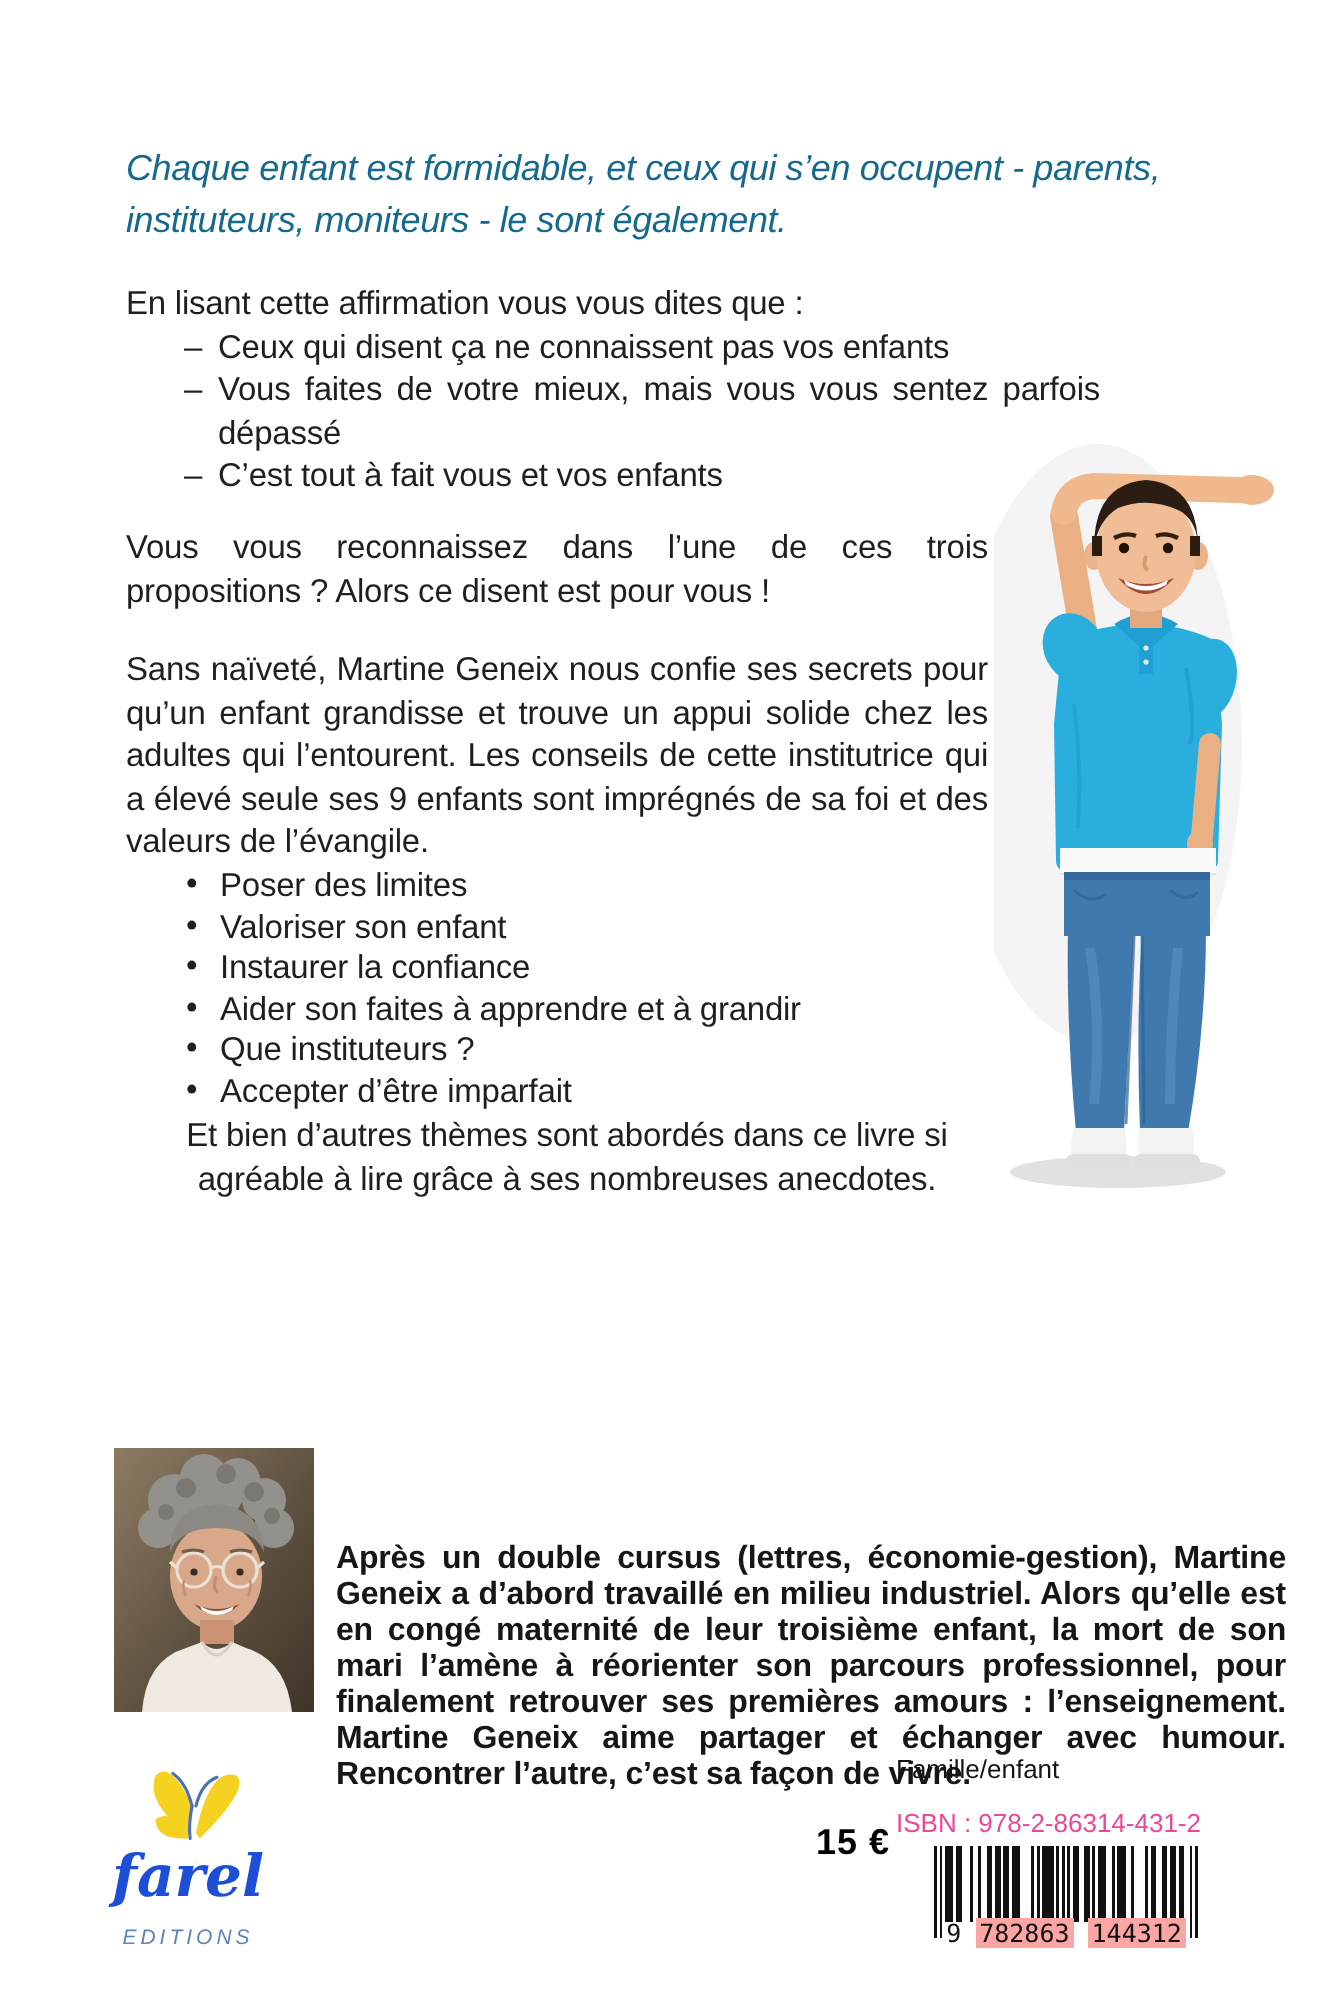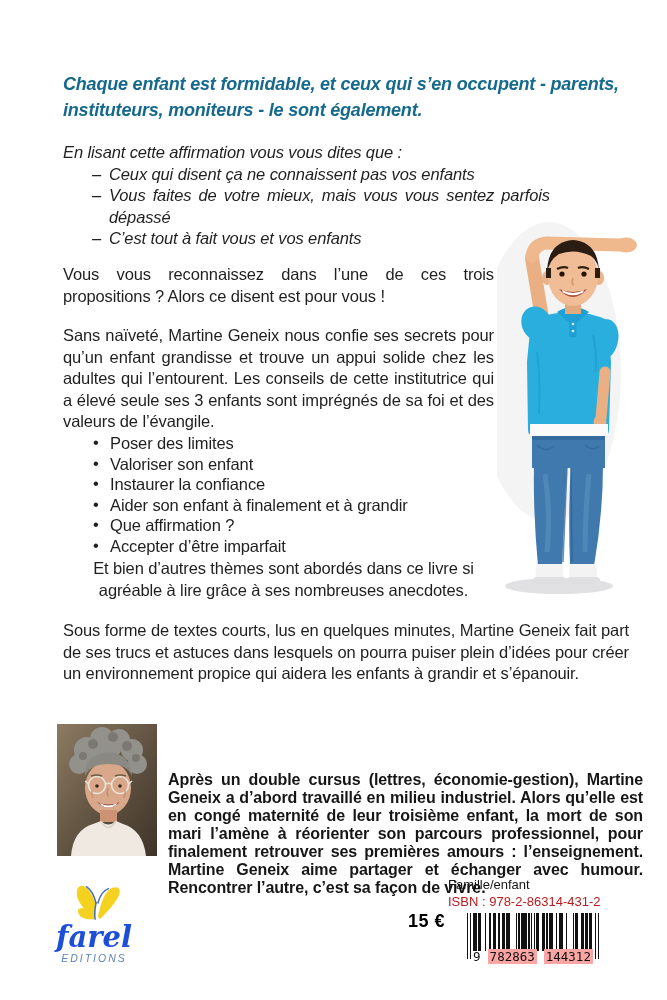--- a/index.html
+++ b/index.html
@@ -1,44 +1,44 @@
 <!DOCTYPE html>
 <html lang="fr"><head>
 <meta charset="utf-8">
 <style>
   html,body{margin:0;padding:0;background:#ffffff;}
   .page{position:relative;width:667px;height:1000px;background:#fff;overflow:hidden;
         font-family:"Liberation Sans","DejaVu Sans",sans-serif;color:#1f1f1f;}
   .abs{position:absolute;}
   .tagline{left:63px;top:71px;width:562px;font-size:18px;line-height:26px;
-           font-weight:bold;font-style:italic;color:#15698c;letter-spacing:-0.2px;}
+           font-weight:normal;font-style:italic;color:#15698c;letter-spacing:-0.2px;}
   .body-text{font-size:16.5px;line-height:21.5px;letter-spacing:-0.12px;}
-  .intro{left:63px;top:142px;width:487px;font-style:italic;}
+  .intro{left:63px;top:142px;width:487px;}
   ul.plain{list-style:none;margin:0;padding:0;}
   .dash li{position:relative;padding-left:46px;text-align:justify;}
   .dash .mk{position:absolute;left:29px;top:0;}
   .para-recognize{left:63px;top:264px;width:431px;text-align:justify;}
   .para-secrets{left:63px;top:325px;width:431px;text-align:justify;}
   .bullets{left:63px;top:433px;width:452px;line-height:20.6px;}
   .bullets li{position:relative;padding-left:47px;}
   .bullets .mk{position:absolute;left:30px;top:-1px;}
   .outro{left:63px;top:558px;width:441px;text-align:center;}
   .closing{left:63px;top:620px;width:566px;text-align:justify;}
   .author-photo{left:57px;top:724px;width:100px;height:132px;}
   .bio{left:168px;top:731px;width:475px;font-weight:bold;font-size:16px;
        line-height:18px;text-align:justify;letter-spacing:-0.1px;color:#161616;margin-top:40px;}
   .logo{left:46px;top:880px;width:96px;text-align:center;}
   .logo-butterfly{margin-left:6px;}
   .logo-name{font-family:"DejaVu Serif","Liberation Serif",serif;font-style:italic;
              font-weight:bold;font-size:29px;line-height:26px;color:#1d4ed8;margin-top:-4px;}
-  .logo-sub{font-size:10.5px;font-style:italic;letter-spacing:2px;color:#5d83bc;margin-top:2px;}
+  .logo-sub{font-size:10.5px;font-style:italic;letter-spacing:2px;color:#5d83bc;margin-top:12px;}
   .price{left:396px;top:911px;font-size:18px;font-weight:bold;letter-spacing:0.5px;color:#000000;margin-left:12px;}
   .bc-block{left:448px;top:877px;width:170px;text-align:left;}
   .bc-cat{font-size:13px;line-height:16px;color:#141414;}
-  .bc-isbn{font-size:13px;line-height:16px;color:#b91c1c;margin-top:1px;}
+  .bc-isbn{font-size:13px;line-height:16px;color:#ec4899;margin-top:11px;}
   .bc-svg{display:block;margin:3px auto 0;width:132px;height:46px;}
   .bc-digits{display:flex;justify-content:center;gap:7px;margin-top:-10px;
              font-family:"DejaVu Sans Mono","Liberation Mono",monospace;
              font-size:12.5px;color:#111;}
   .bc-digits .grp{background:#fca5a5;padding:0 2px;}
 </style>
 </head>
 <body>
 
 <div class="page">
@@ -58,34 +58,33 @@
       </li>
       <li>
         <span class="mk">–</span>
         <span>C’est tout à fait vous et vos enfants</span>
       </li>
     </ul>
   </div>
 
   <div class="abs para-recognize body-text">Vous vous reconnaissez dans l’une de ces trois propositions ? Alors ce disent est pour vous !</div>
 
-  <div class="abs para-secrets body-text">Sans naïveté, Martine Geneix nous confie ses secrets pour qu’un enfant grandisse et trouve un appui solide chez les adultes qui l’entourent. Les conseils de cette institutrice qui a élevé seule ses 3 enfants sont imprégnés de sa foi et des valeurs de l’évangile.</div>
+  <div class="abs para-secrets body-text">Sans naïveté, Martine Geneix nous confie ses secrets pour qu’un enfant grandisse et trouve un appui solide chez les adultes qui l’entourent. Les conseils de cette institutrice qui a élevé seule ses 9 enfants sont imprégnés de sa foi et des valeurs de l’évangile.</div>
 
   <ul class="abs plain bullets body-text">
     <li><span class="mk">•</span><span>Poser des limites</span></li>
     <li><span class="mk">•</span><span>Valoriser son enfant</span></li>
     <li><span class="mk">•</span><span>Instaurer la confiance</span></li>
-    <li><span class="mk">•</span><span>Aider son enfant à finalement et à grandir</span></li>
-    <li><span class="mk">•</span><span>Que affirmation ?</span></li>
+    <li><span class="mk">•</span><span>Aider son faites à apprendre et à grandir</span></li>
+    <li><span class="mk">•</span><span>Que instituteurs ?</span></li>
     <li><span class="mk">•</span><span>Accepter d’être imparfait</span></li>
   </ul>
 
   <div class="abs outro body-text">Et bien d’autres thèmes sont abordés dans ce livre si agréable à lire grâce à ses nombreuses anecdotes.</div>
 
-  <div class="abs closing body-text">Sous forme de textes courts, lus en quelques minutes, Martine Geneix fait part de ses trucs et astuces dans lesquels on pourra puiser plein d’idées pour créer un environnement propice qui aidera les enfants à grandir et s’épanouir.</div>
 
   <svg class="abs" style="left:497px;top:212px;" width="170" height="390" viewBox="0 0 170 390" aria-hidden="true">
     <ellipse cx="52" cy="160" rx="72" ry="150" fill="#ededee" opacity="0.6"></ellipse>
     <ellipse cx="62" cy="374" rx="54" ry="8" fill="#dcdcde" opacity="0.85"></ellipse>
 
     <path d="M45,106 L35,46" stroke="#eab083" stroke-width="14" stroke-linecap="round" fill="none"></path>
     <path d="M35,44 Q37,32 50,31 L122,33" stroke="#efb88d" stroke-width="13" stroke-linecap="round" fill="none"></path>
     <ellipse cx="129" cy="33" rx="11" ry="7.5" fill="#efb88d"></ellipse>
 
     <path d="M34,108 Q76,92 110,108 L114,150 L112,218 Q112,224 104,224 L38,224 Q31,224 31,218 L30,150 Z" fill="#29aede"></path>

